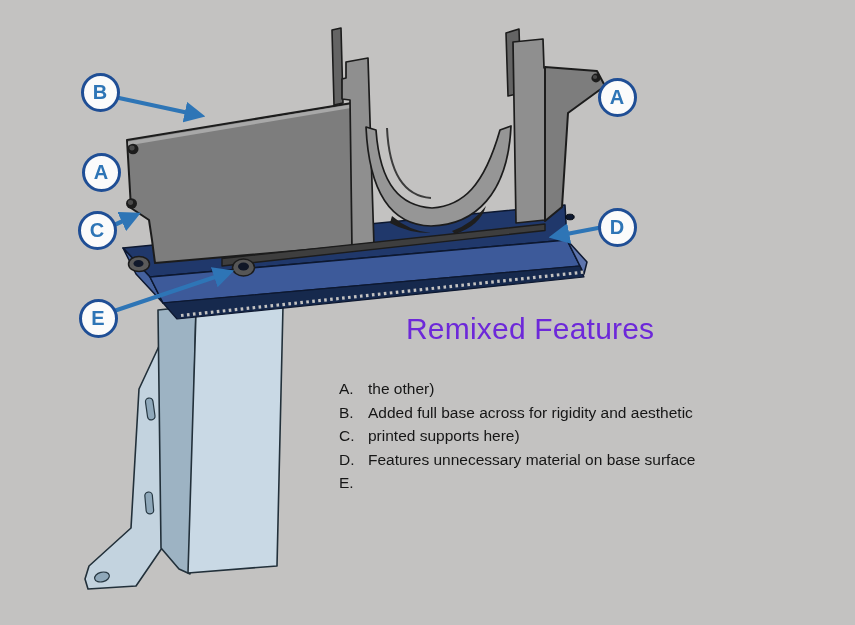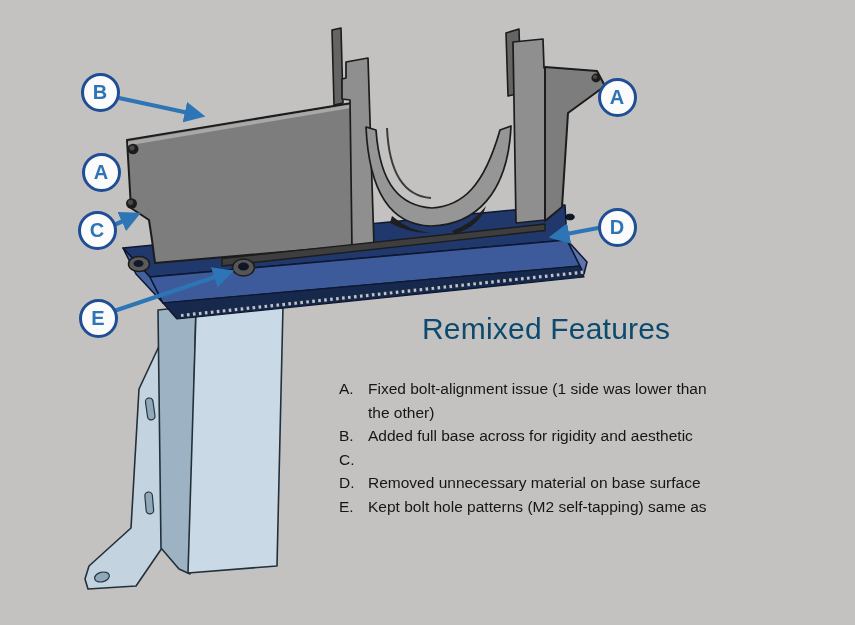--- a/index.html
+++ b/index.html
@@ -8,22 +8,22 @@
     background:#c3c2c1;font-family:"Liberation Sans", sans-serif;
   }
   .scene svg{position:absolute;left:0;top:0;}
   .callout{
     position:absolute;width:33px;height:33px;border-radius:50%;
     background:#fbfbfb;border:3px solid #1f4e95;color:#2e75b6;
     font-weight:700;font-size:20px;line-height:33px;text-align:center;
     box-sizing:content-box;
   }
   .title{
-    position:absolute;left:422px;top:312px;
-    font-size:30px;color:#0c4a6e;white-space:nowrap;letter-spacing:0.2px;
+    position:absolute;left:406px;top:312px;
+    font-size:30px;color:#6d28d9;white-space:nowrap;letter-spacing:0.2px;
   }
   .features{
     position:absolute;left:339px;top:377px;width:470px;
     font-size:15.5px;line-height:23.6px;color:#161616;
   }
   .feat{display:flex;}
   .fl{width:29px;flex:none;}
   .ft{flex:1;}
   .line{display:block;white-space:nowrap;}
 </style>
@@ -113,42 +113,41 @@
   <div class="callout" style="left:78.5px;top:298.5px;">E</div>
   <div class="callout" style="left:597.5px;top:77.5px;">A</div>
   <div class="callout" style="left:597.5px;top:207.5px;">D</div>
 
   <div class="title">Remixed Features</div>
 
   <div class="features">
     <div class="feat">
       <span class="fl">A.</span>
       <span class="ft">
-        <span class="line">Fixed bolt-alignment issue (1 side was lower than</span>
         <span class="line">the other)</span>
       </span>
     </div>
     <div class="feat">
       <span class="fl">B.</span>
       <span class="ft">
         <span class="line">Added full base across for rigidity and aesthetic</span>
       </span>
     </div>
     <div class="feat">
       <span class="fl">C.</span>
       <span class="ft">
+        <span class="line">printed supports here)</span>
       </span>
     </div>
     <div class="feat">
       <span class="fl">D.</span>
       <span class="ft">
-        <span class="line">Removed unnecessary material on base surface</span>
+        <span class="line">Features unnecessary material on base surface</span>
       </span>
     </div>
     <div class="feat">
       <span class="fl">E.</span>
       <span class="ft">
-        <span class="line">Kept bolt hole patterns (M2 self-tapping) same as</span>
       </span>
     </div>
   </div>
 
 </div>
 
 </body></html>

